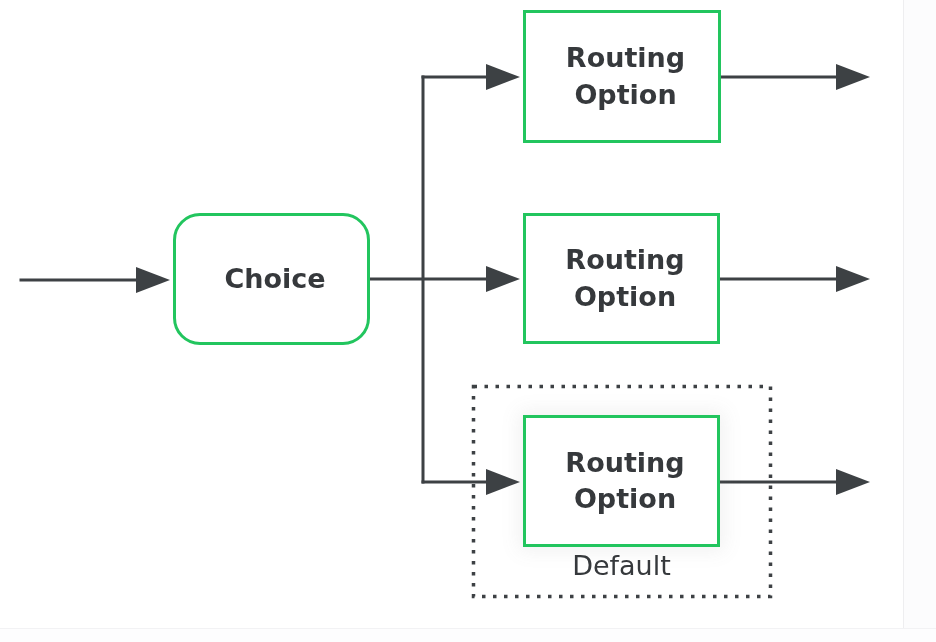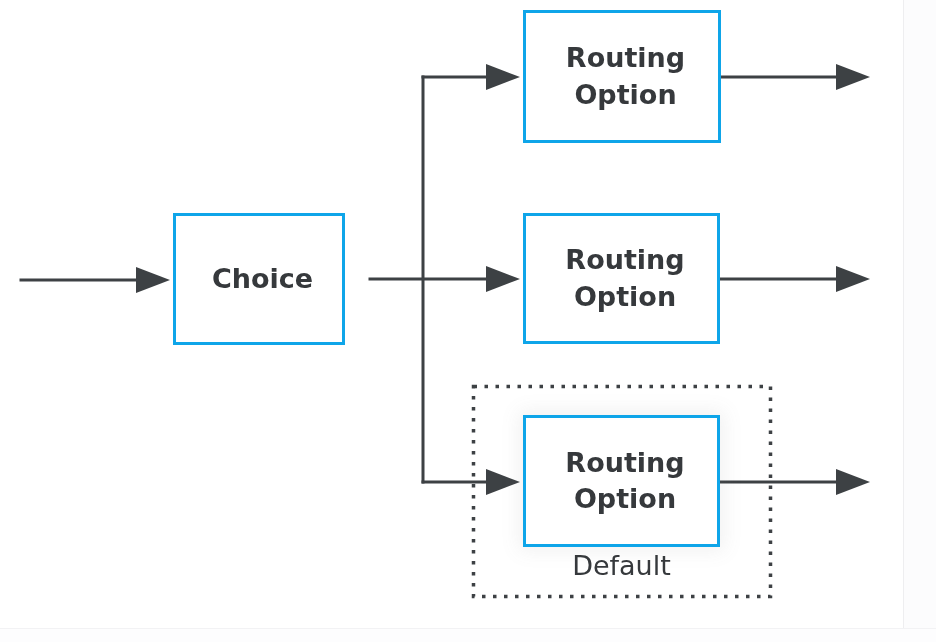--- a/index.html
+++ b/index.html
@@ -35,35 +35,35 @@
   .dotted {
     fill: none;
     stroke: #3d4144;
     stroke-width: 3.5;
     stroke-dasharray: 3.5 7.5;
   }
   .node {
     position: absolute;
     box-sizing: border-box;
     background: #ffffff;
-    border: 3px solid #0ea5e9;
+    border: 3px solid #22c55e;
     display: flex;
     align-items: center;
     justify-content: center;
     padding-left: 7px;
   }
   .node .label {
     font-weight: bold;
     font-size: 27px;
     color: #36393c;
     text-align: center;
     white-space: pre-line;
     line-height: 1.35;
   }
-  .n-choice { left: 173px; top: 213px; width: 172px; height: 132px; }
+  .n-choice { left: 173px; top: 213px; width: 197px; height: 132px; border-radius: 27px; }
   .n-top    { left: 523px; top: 10px;  width: 198px; height: 133px; }
   .n-mid    { left: 523px; top: 213px; width: 197px; height: 131px; }
   .n-def    { left: 523px; top: 415px; width: 197px; height: 132px;
               box-shadow: 0 0 18px 4px rgba(120,120,120,0.10); }
   .group-label {
     position: absolute;
     left: 523px;
     top: 550px;
     width: 197px;
     text-align: center;

